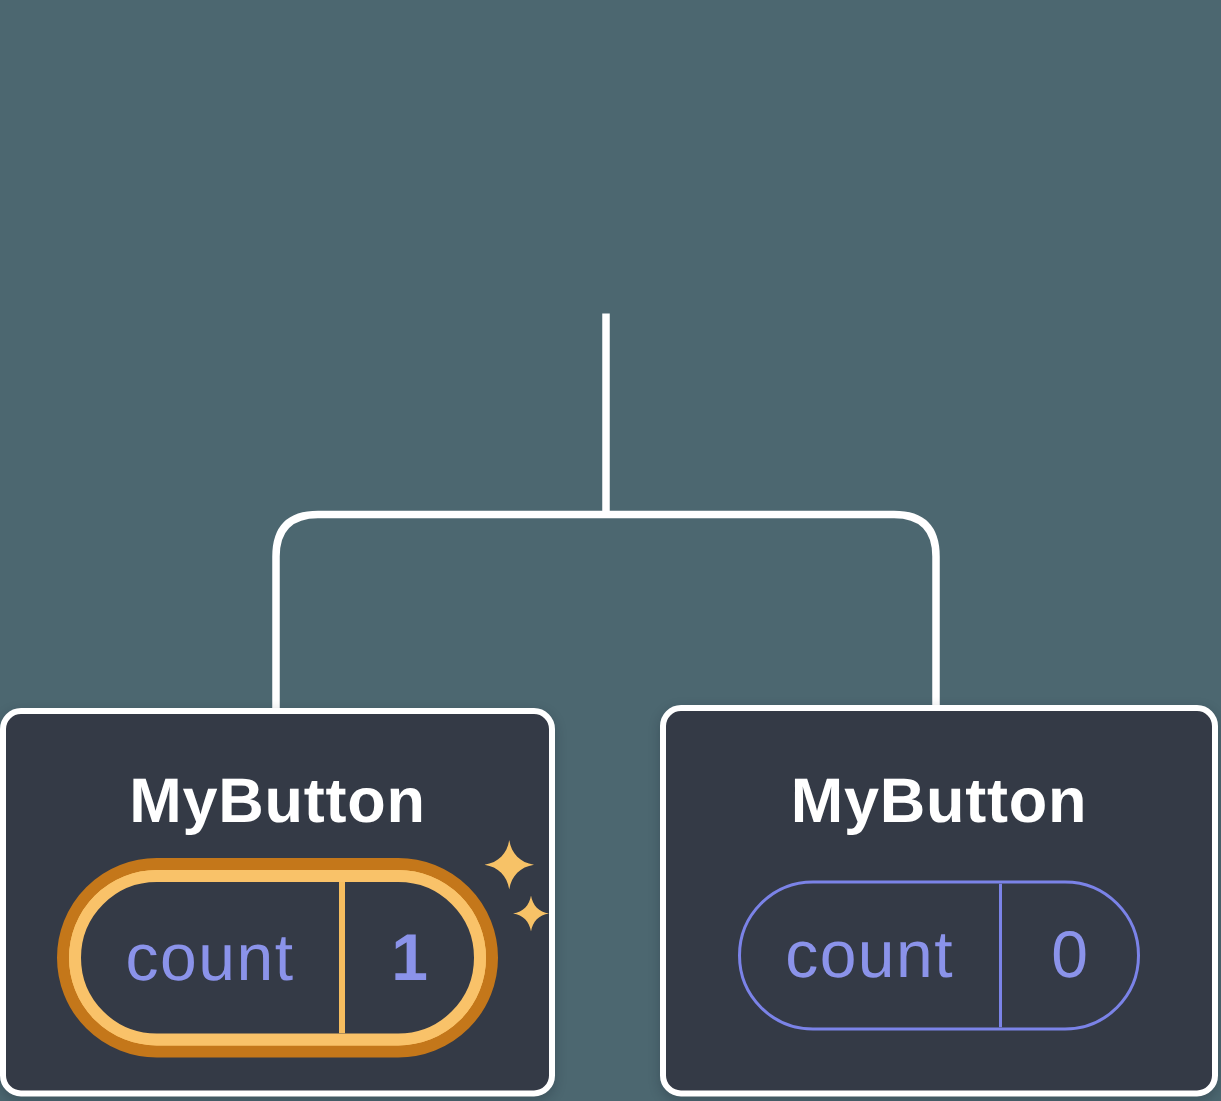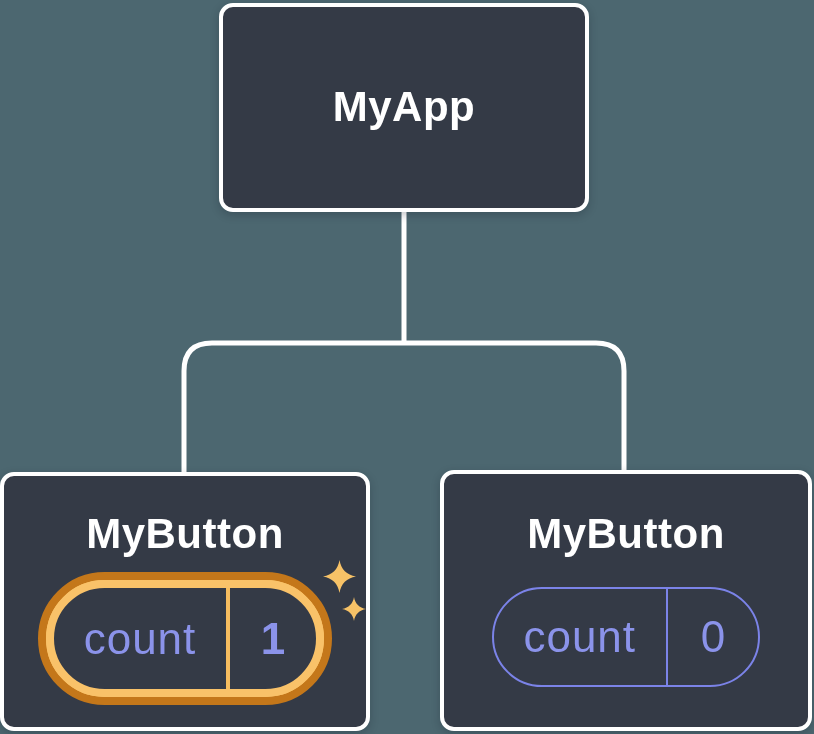--- a/index.html
+++ b/index.html
@@ -150,23 +150,20 @@
 </head>
 <body>
 
 <div class="stage">
 
   <svg class="connectors" viewBox="0 0 814 734" xmlns="http://www.w3.org/2000/svg" aria-hidden="true">
     <path d="M 404 209 L 404 345"></path>
     <path d="M 184 474 L 184 371 Q 184 343 212 343 L 596 343 Q 624 343 624 371 L 624 472"></path>
   </svg>
 
-  <div class="node node-root">
-    <div class="node-title">MyApp</div>
-  </div>
 
   <div class="node node-child-left">
     <div class="node-title">MyButton</div>
     <div class="state-pill-highlight">
       <div class="pill-core">
         <span class="state-name">count</span>
         <span class="state-divider"></span>
         <span class="state-value">1</span>
       </div>
     </div>

